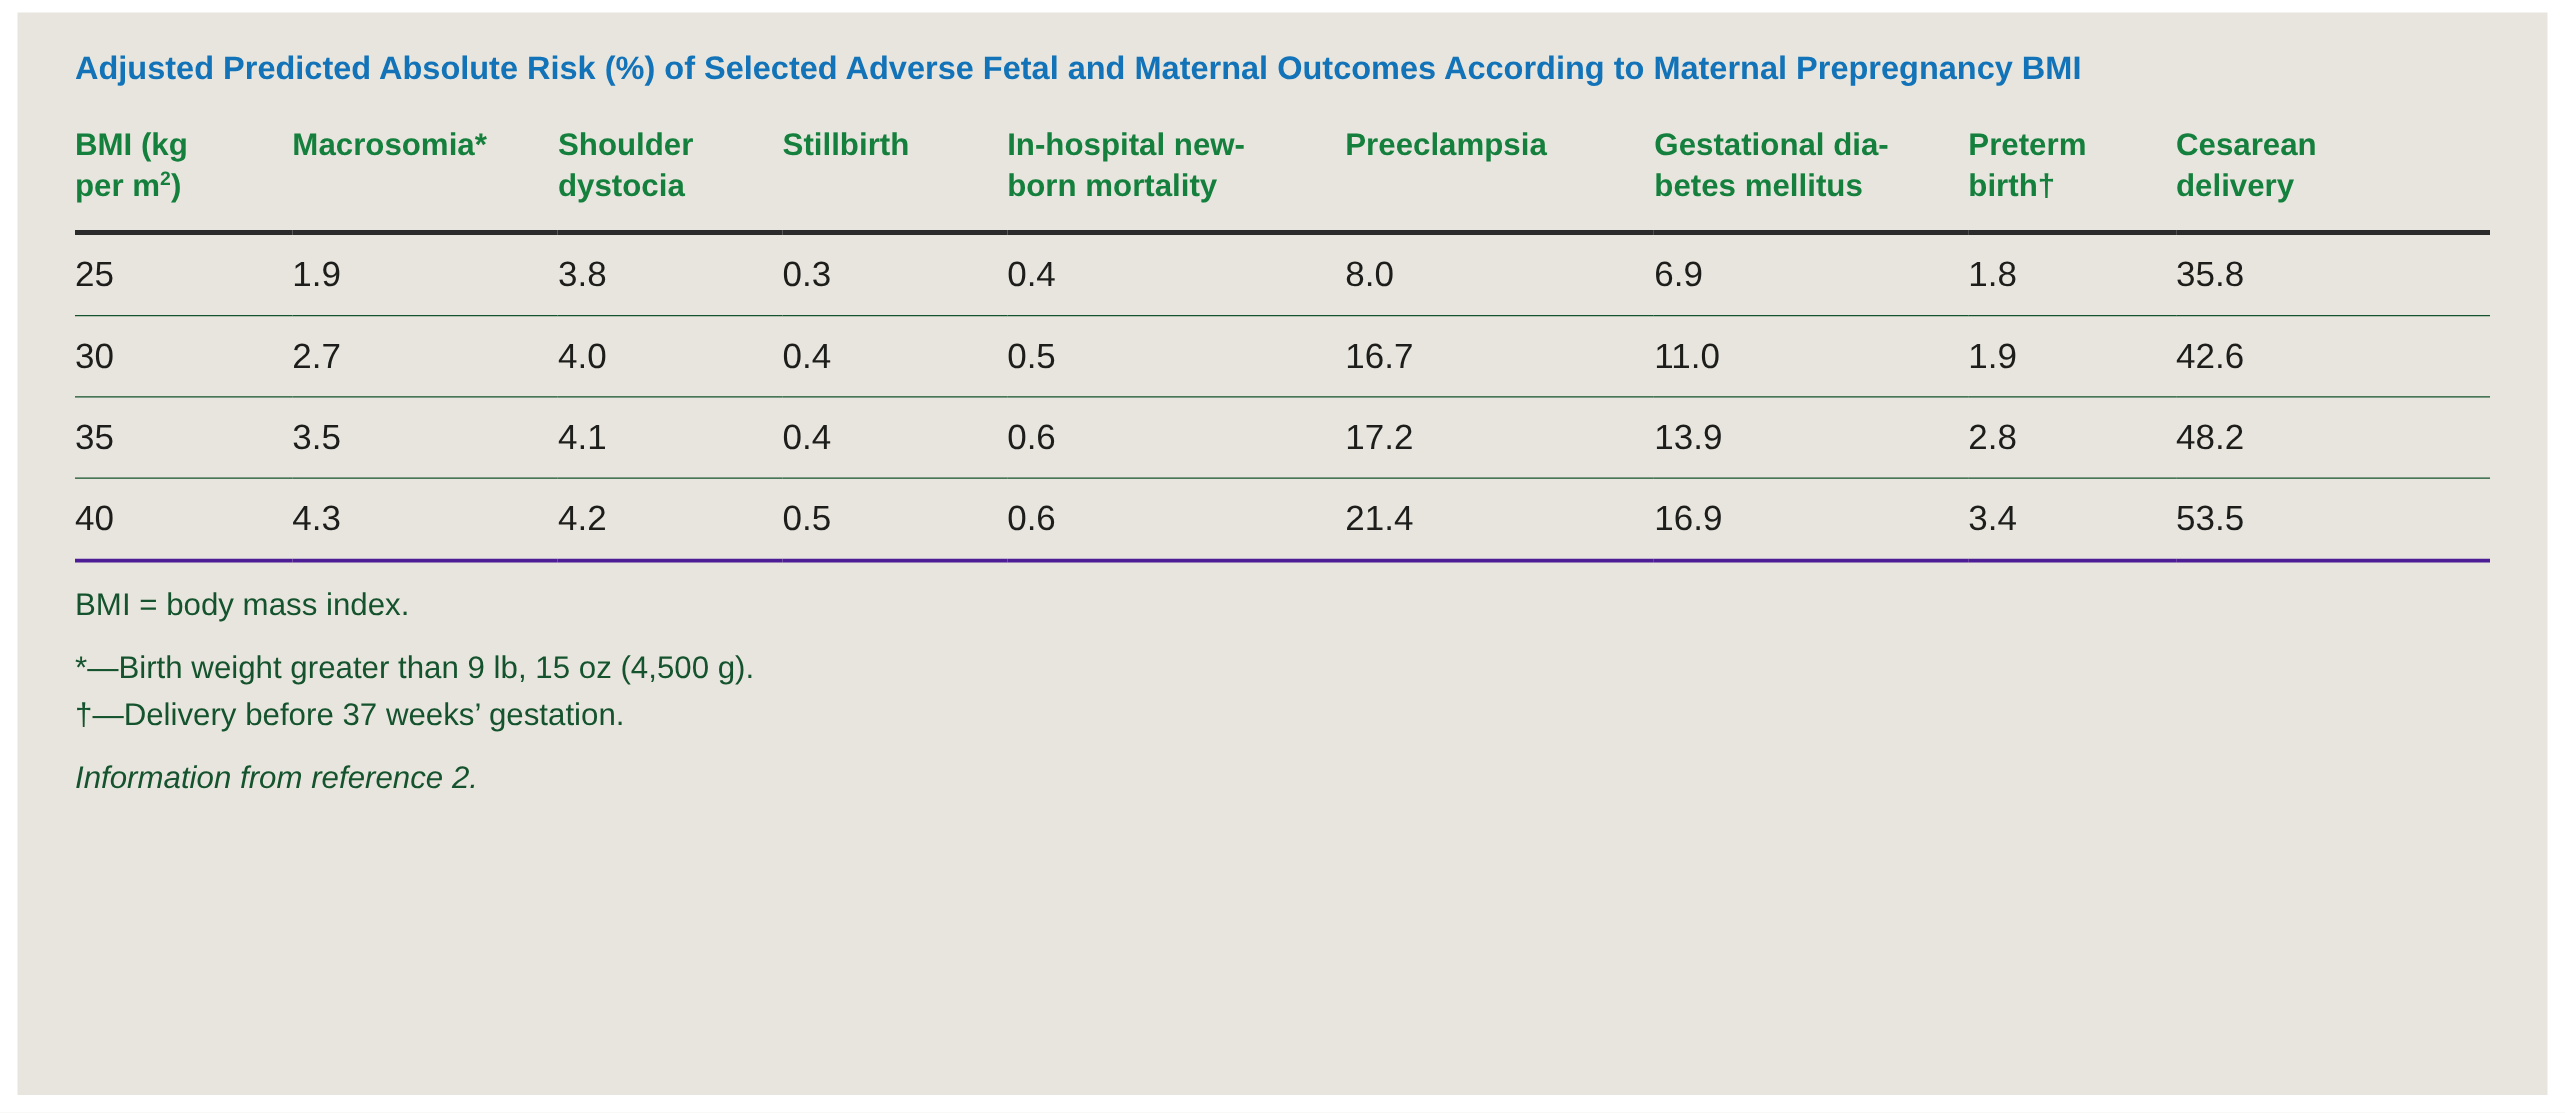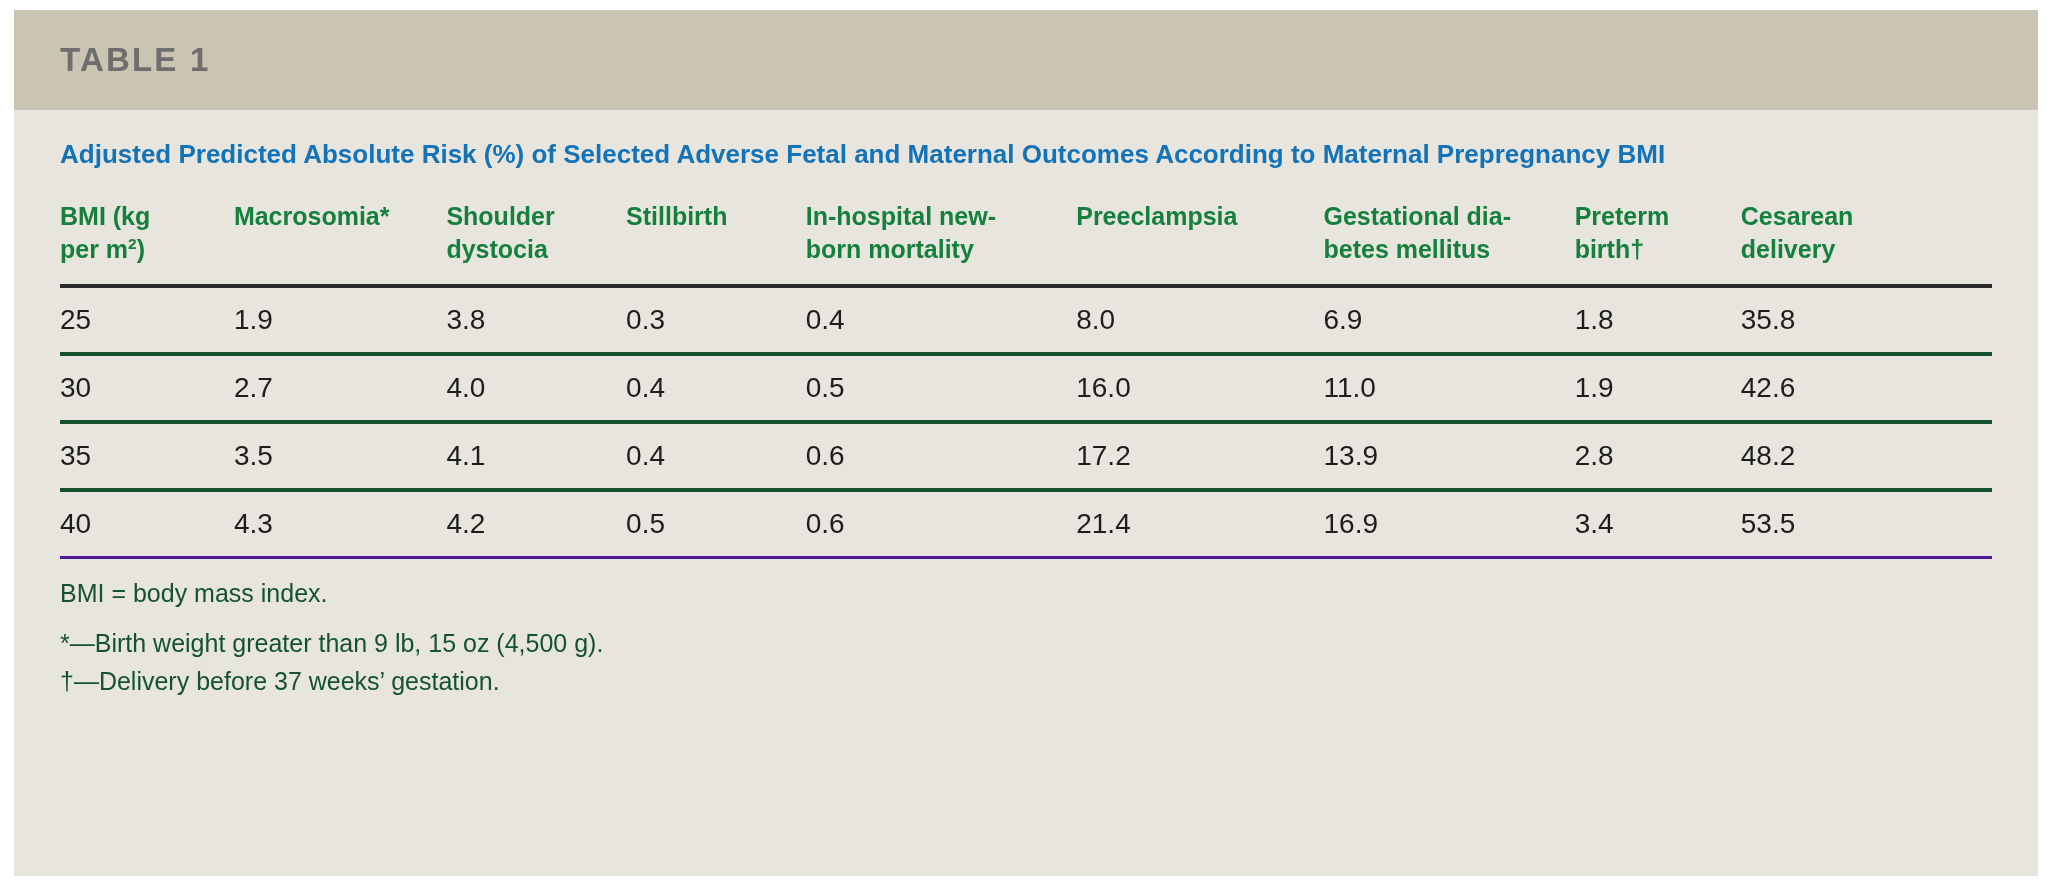--- a/index.html
+++ b/index.html
@@ -72,21 +72,21 @@
   }
   table.data thead tr {
     border-bottom: 4px solid #2b2b2b;
   }
   table.data td {
     text-align: left;
     vertical-align: middle;
     font-size: 28px;
     color: #1d1d1b;
     padding: 16px 10px 16px 0;
-    border-bottom: 4px solid #14532d;
+    border-bottom: 1px solid #14532d;
   }
   table.data tbody tr:last-child td {
     border-bottom: 3px solid #4c1d95;
   }
   sup { font-size: 0.62em; vertical-align: super; }
 
   
   col.c0 { width: 9.0%; }
   col.c1 { width: 11.0%; }
   col.c2 { width: 9.3%; }
@@ -112,23 +112,20 @@
     font-style: italic;
     margin-top: 14px;
     margin-bottom: 0;
   }
 </style>
 </head>
 <body>
 
 <div class="table-card">
 
-  <div class="band">
-    <div class="band-label">TABLE 1</div>
-  </div>
 
   <div class="title-wrap">
     <div class="table-title">Adjusted Predicted Absolute Risk (%) of Selected Adverse Fetal and Maternal Outcomes According to Maternal Prepregnancy BMI</div>
   </div>
 
   <div class="tbl-wrap">
     <table class="data">
       <colgroup>
         <col class="c0">
           <col class="c1">
@@ -188,21 +185,21 @@
           <td>6.9</td>
           <td>1.8</td>
           <td>35.8</td>
         </tr>
         <tr>
           <td>30</td>
           <td>2.7</td>
           <td>4.0</td>
           <td>0.4</td>
           <td>0.5</td>
-          <td>16.0</td>
+          <td>16.7</td>
           <td>11.0</td>
           <td>1.9</td>
           <td>42.6</td>
         </tr>
         <tr>
           <td>35</td>
           <td>3.5</td>
           <td>4.1</td>
           <td>0.4</td>
           <td>0.6</td>
@@ -223,15 +220,16 @@
           <td>53.5</td>
         </tr>
       </tbody>
     </table>
   </div>
 
   <div class="notes">
     <div class="note">BMI = body mass index.</div>
     <div class="note tight">*—Birth weight greater than 9 lb, 15 oz (4,500 g).</div>
     <div class="note">†—Delivery before 37 weeks’ gestation.</div>
+    <div class="note src">Information from reference 2.</div>
   </div>
 
 </div>
 
 </body></html>

